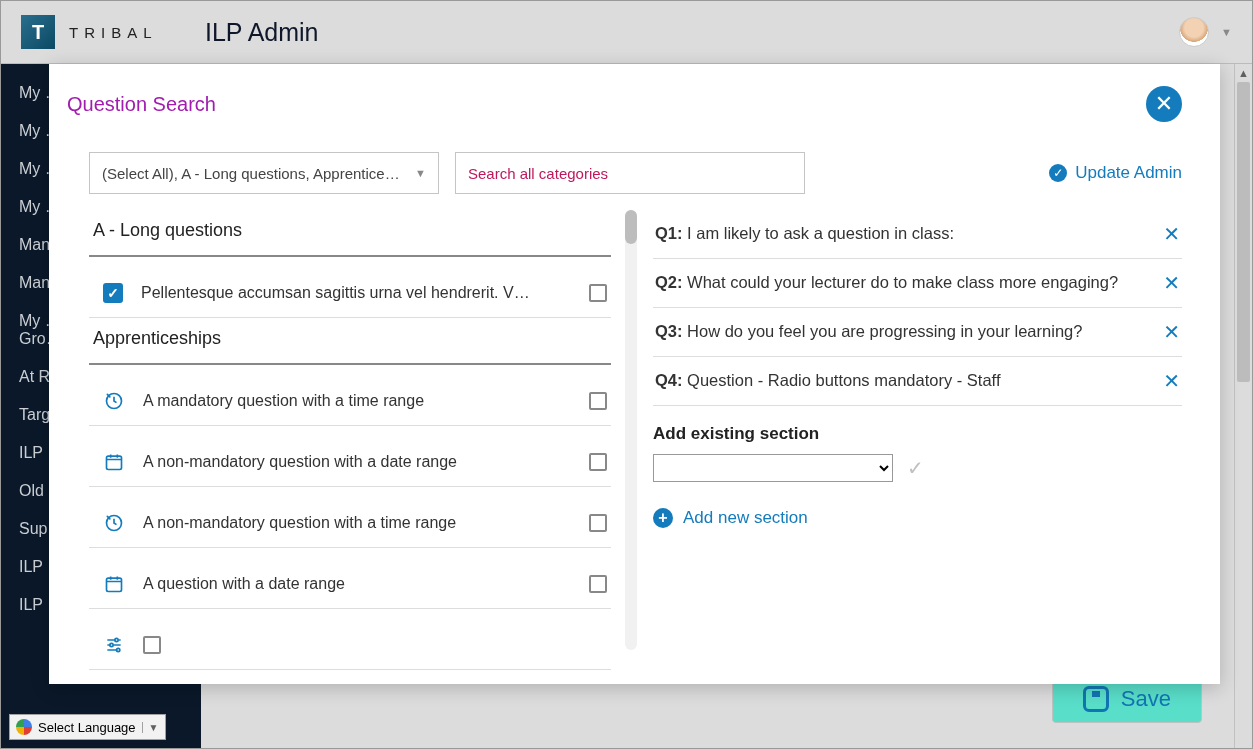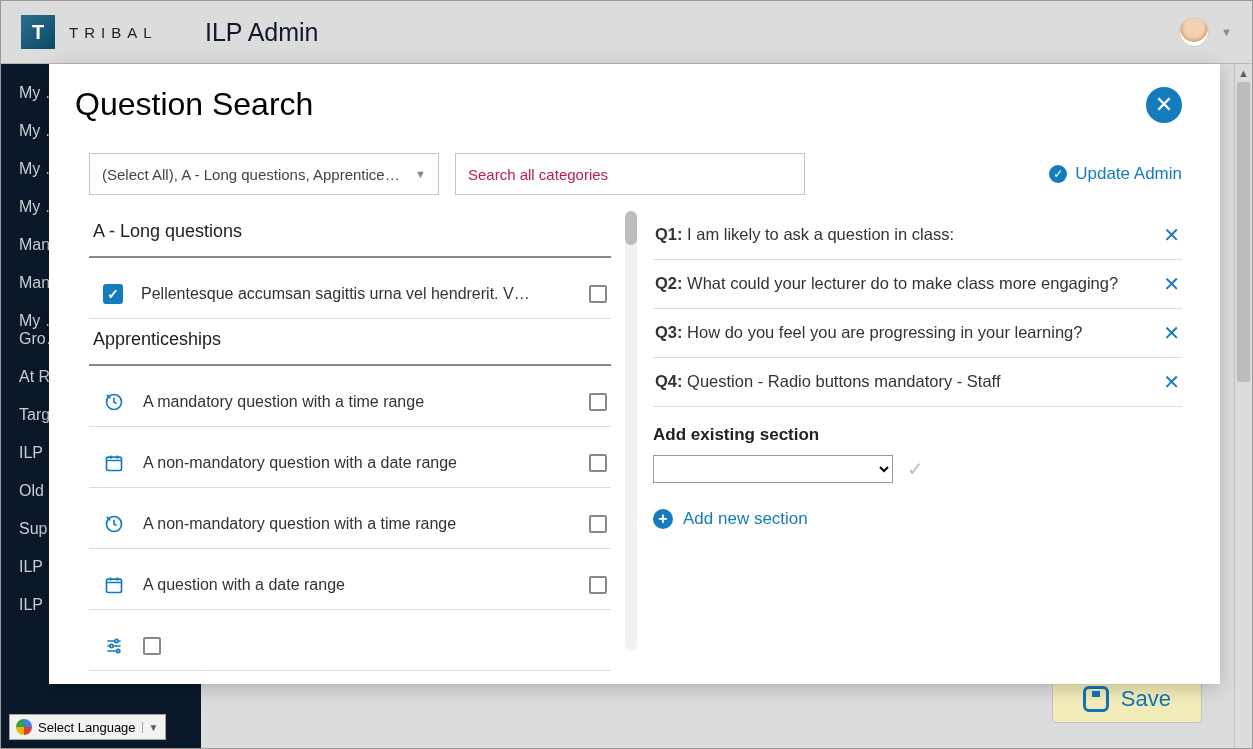--- a/index.html
+++ b/index.html
@@ -74,21 +74,21 @@
 .lang-g {
   width:16px;height:16px;border-radius:50%;
   background: conic-gradient(#4285f4 0 25%, #ea4335 0 50%, #fbbc05 0 75%, #34a853 0);
   display:inline-block;
 }
 
 
 .save-btn {
   position: absolute;
   right: 50px; bottom: 25px;
-  background: #fef9c3;
+  background: #5eead4;
   border: 1px solid #ccc;
   color: #147cbd;
   font-size: 22px;
   padding: 10px 30px;
   display: flex; align-items: center; gap: 12px;
   border-radius: 4px;
 }
 .save-ico {
   width:26px;height:26px;border:3px solid #147cbd;border-radius:6px;position:relative;
 }
@@ -110,21 +110,21 @@
   top: 63px; left: 48px; right: 32px;
   height: 620px;
   background: #fff;
   box-shadow: 0 4px 18px rgba(0,0,0,.2);
   padding: 22px 28px 10px 18px;
 }
 .modal-header {
   display: flex; justify-content: space-between; align-items: center;
   padding: 0 10px 6px 0;
 }
-.modal-title { font-size: 32px; color: #000000; font-weight: 400; margin-left: 8px; }
+.modal-title { font-size: 20px; color: #a21caf; font-weight: 400; }
 .close-btn {
   width: 36px; height: 36px; border-radius: 50%;
   background: #147cbd; color: #fff;
   display: flex; align-items: center; justify-content: center;
   font-size: 22px; cursor: pointer; font-weight: 300;
 }
 
 .filter-row {
   display: flex; align-items: center; gap: 16px;
   padding: 24px 10px 16px 22px;

